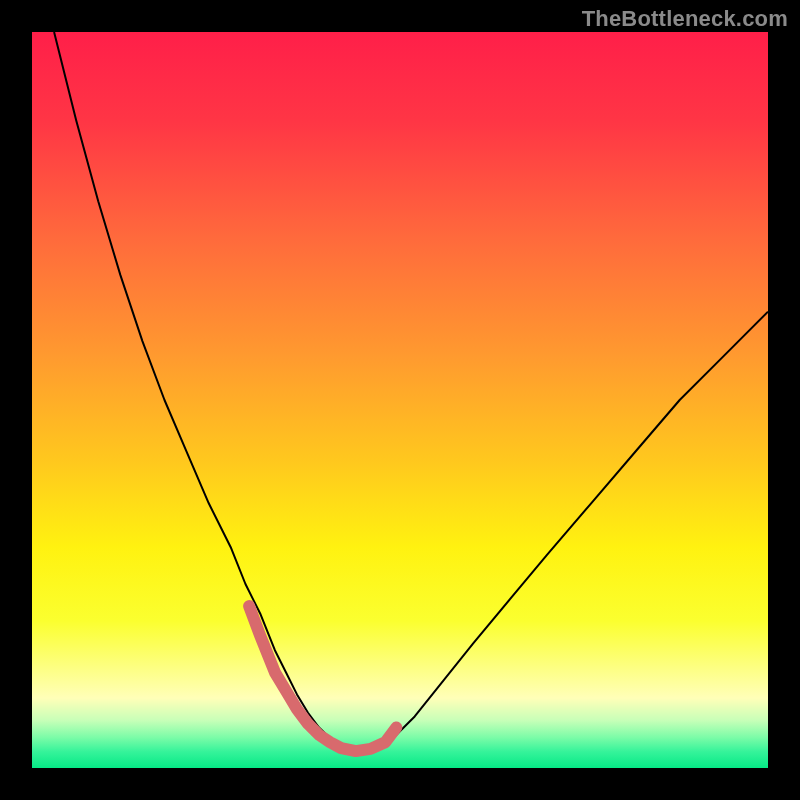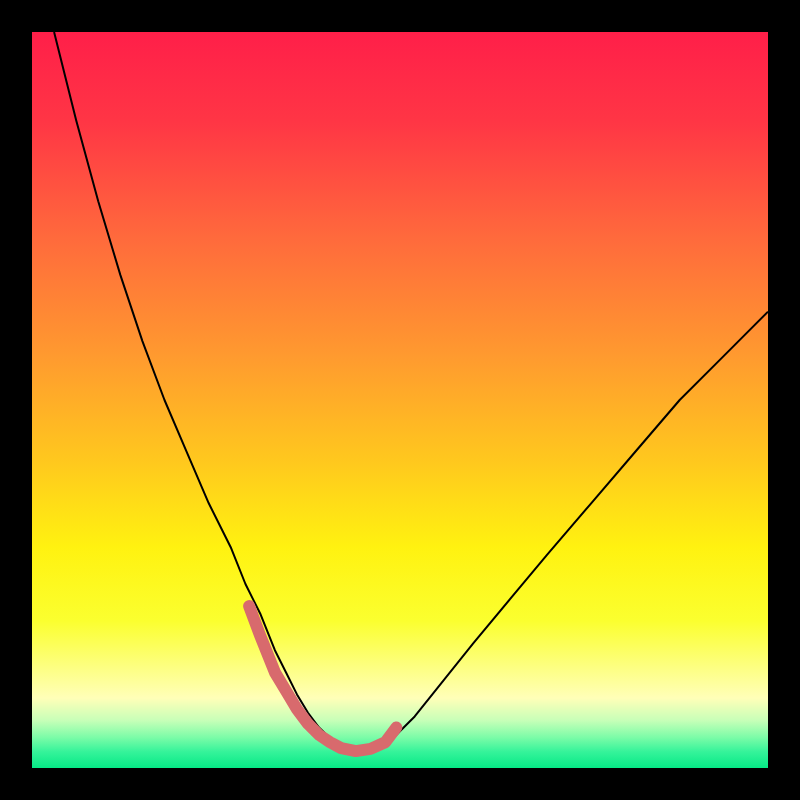--- a/index.html
+++ b/index.html
@@ -73,13 +73,14 @@
             <stop offset="100%" stop-color="#06e986"></stop>
           </linearGradient>
       </defs>
       <rect x="0" y="0" width="100" height="100" fill="url(#bg)"></rect>
     </svg>
     <svg class="curves" viewBox="0 0 100 100" preserveAspectRatio="none">
         <polyline points="3,0 6,12 9,23 12,32.99999999999999 15,42.00000000000001 18,50 21,57.00000000000001 24,64 27,70 28.999999999999996,75 31,79 33,84 34.5,87 36,90 37.5,92.5 39,94.5 40.5,96 42,97 44,97.7 46,97.39999999999999 49,96 52,93 56.00000000000001,88 60,83 65,77 70,71 76,64 82,57.00000000000001 88,50 94,43.99999999999999 100,38" fill="none" stroke="#000000" stroke-width="2" stroke-linejoin="round" stroke-linecap="butt" vector-effect="non-scaling-stroke"></polyline>
         <polyline points="29.5,78 31,82 33,87 34.5,89.5 36,92 37.5,94 39,95.5 40.5,96.5 42,97.3 44,97.7 46,97.39999999999999 48,96.5 49.5,94.5" fill="none" stroke="#d86a6d" stroke-width="12" stroke-linejoin="round" stroke-linecap="round" vector-effect="non-scaling-stroke"></polyline>
       </svg>
   </div>
+  <div class="watermark">TheBottleneck.com</div>
 </div>
 
 </body></html>

